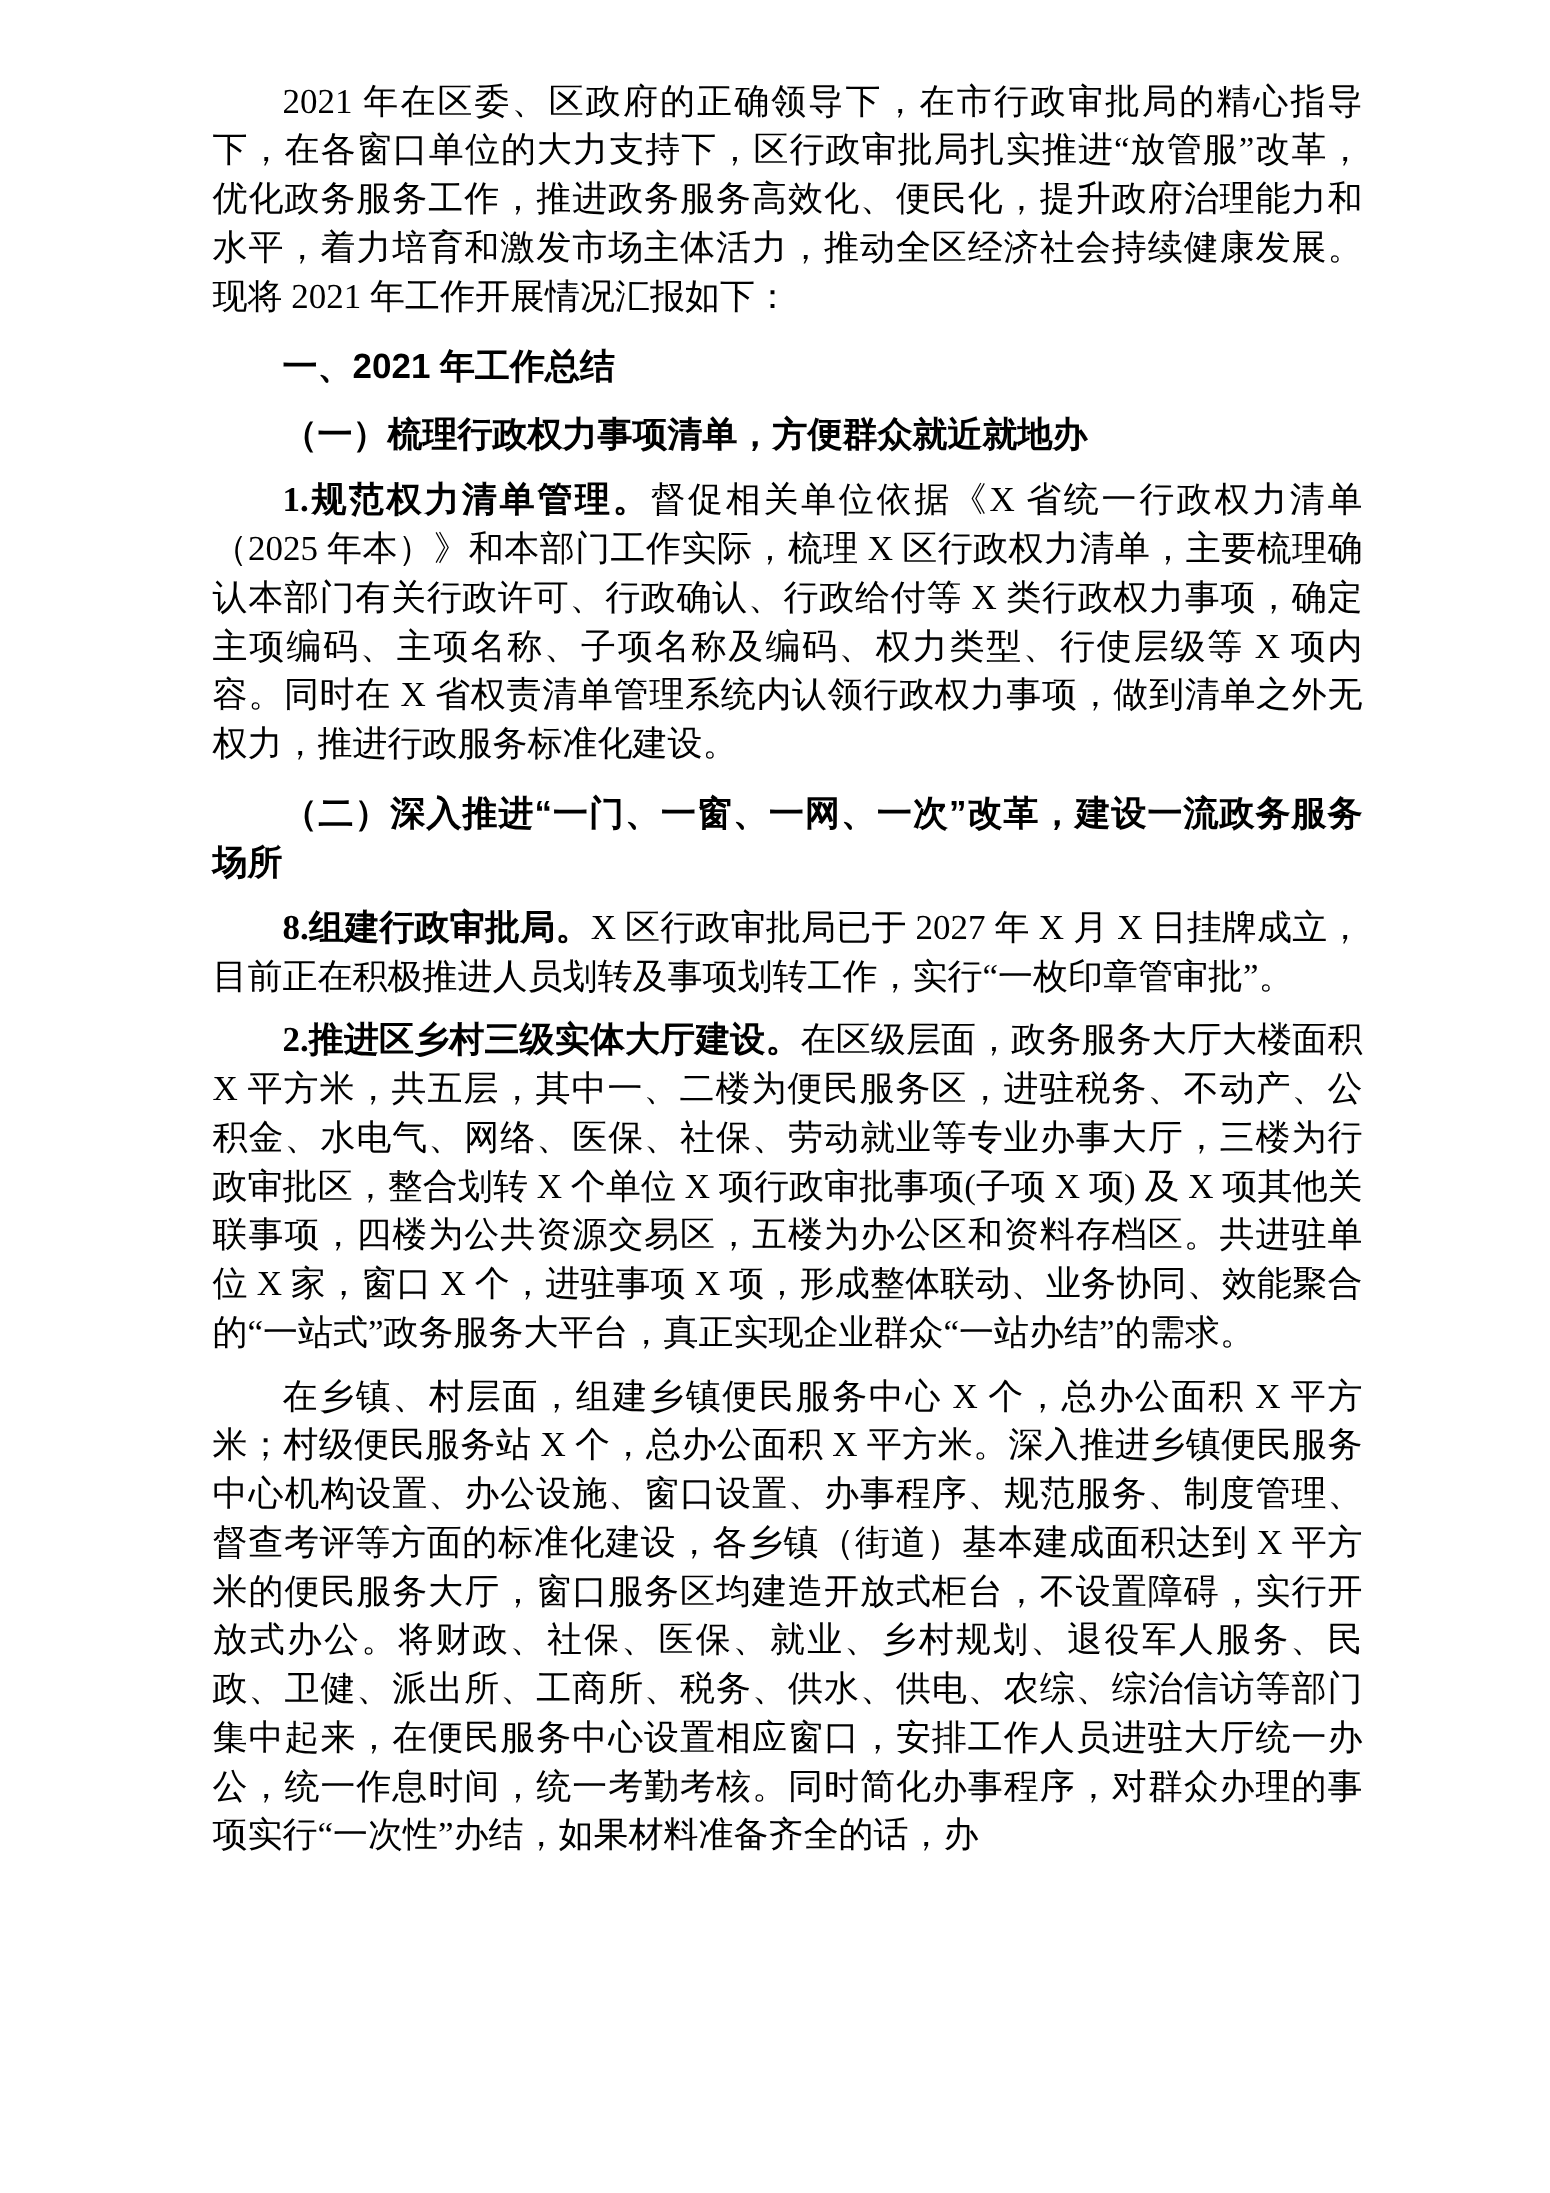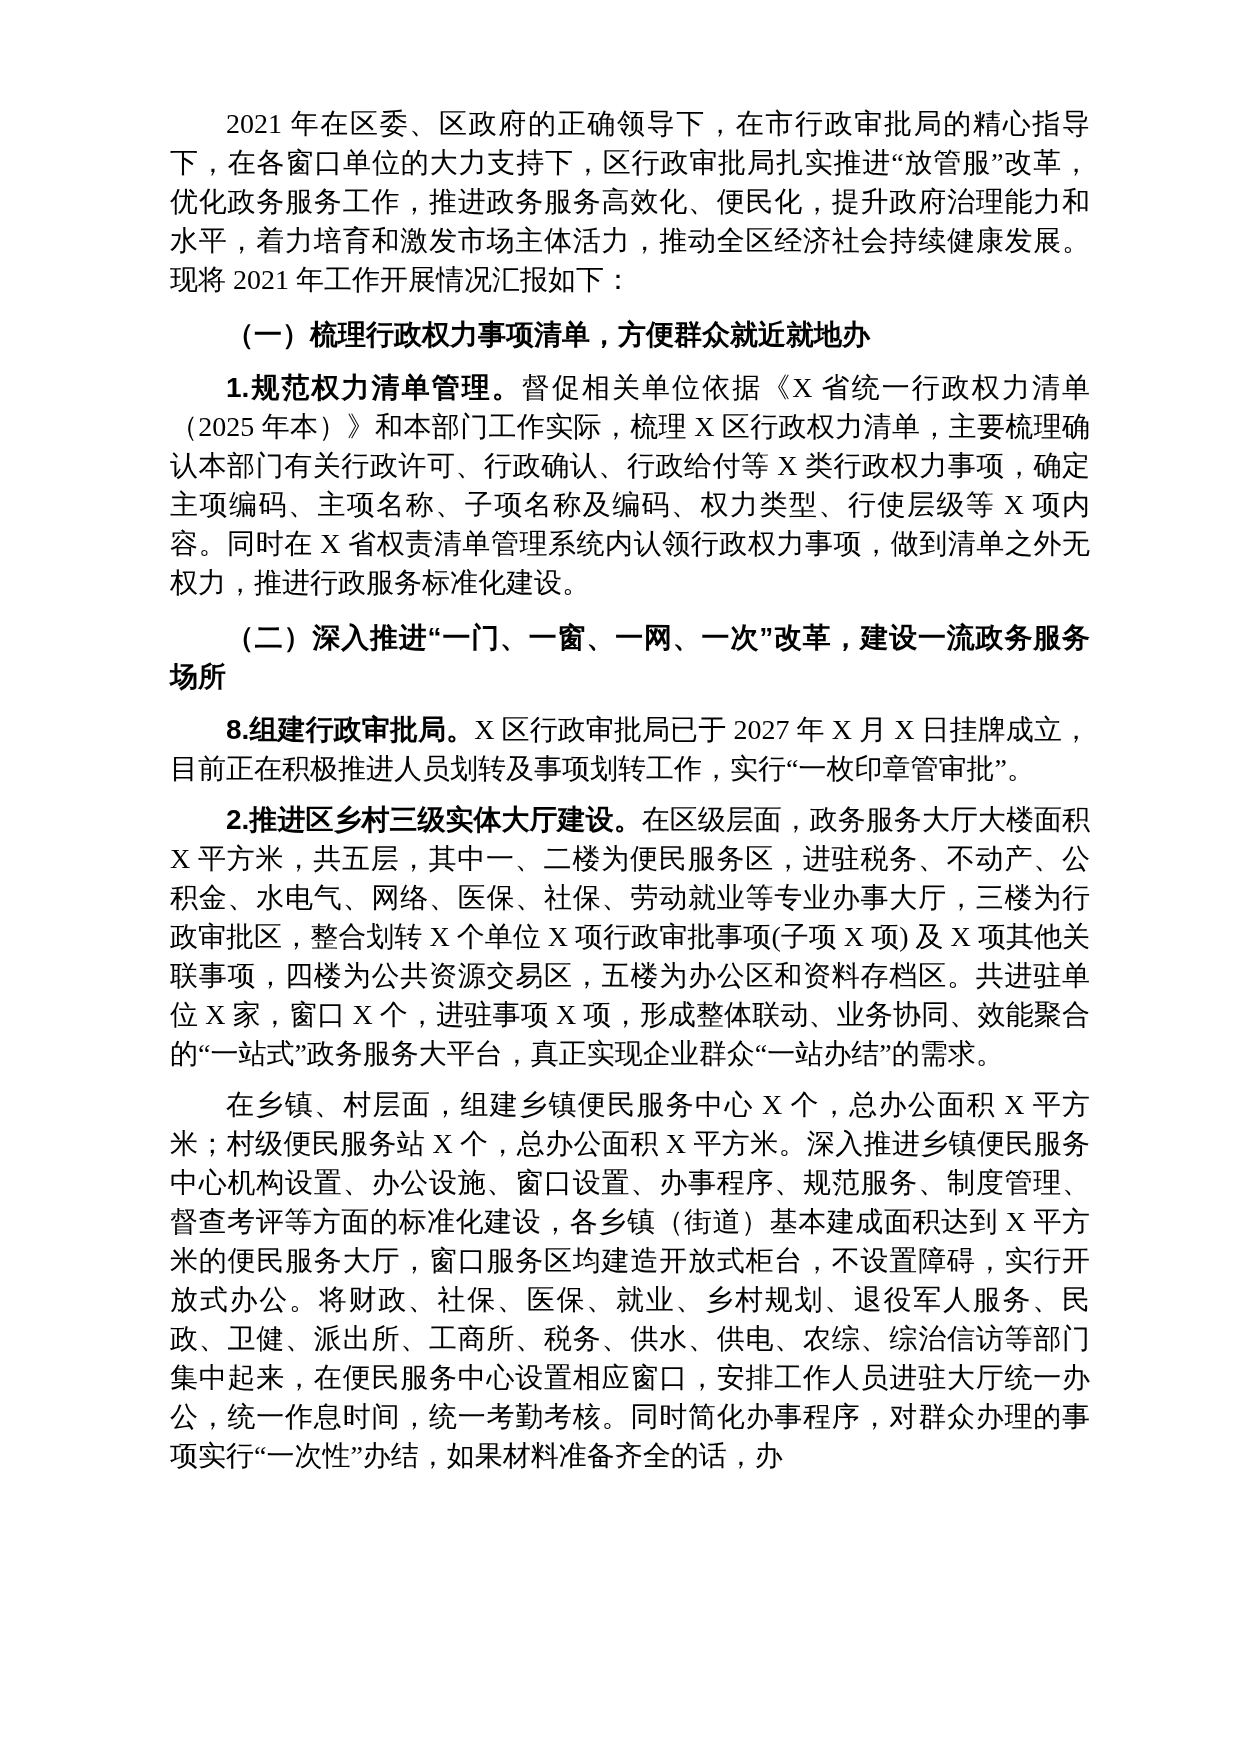--- a/index.html
+++ b/index.html
@@ -7,21 +7,21 @@
     padding: 0;
     background: #ffffff;
   }
   .page {
     position: relative;
     width: 1240px;
     height: 1754px;
     margin: 0 auto;
     background: #ffffff;
     box-sizing: border-box;
-    padding: 104px 150px 0 170px;
+    padding: 62px 150px 0 170px;
     overflow: hidden;
     color: #000000;
   }
   .doc-body {
     font-family: "Liberation Serif", "DejaVu Serif", serif;
     font-size: 28px;
     line-height: 39px;
     text-align: justify;
   }
   .para {
@@ -31,34 +31,37 @@
   .heading {
     font-family: "Liberation Sans", "DejaVu Sans", sans-serif;
     font-weight: bold;
     font-size: 28px;
     line-height: 39px;
     margin: 16px 0 14px 0;
     text-indent: 2em;
     text-align: justify;
   }
   .lead {
-    font-family: Liberation Sans, sans-serif;
+    font-family: Liberation Serif, serif;
     font-weight: bold;
   }
 </style>
 </head>
 <body>
 
 <div class="page">
   <div class="doc-body">
 
     <p class="para">
       <span>2021 年在区委、区政府的正确领导下，在市行政审批局的精心指导下，在各窗口单位的大力支持下，区行政审批局扎实推进“放管服”改革，优化政务服务工作，推进政务服务高效化、便民化，提升政府治理能力和水平，着力培育和激发市场主体活力，推动全区经济社会持续健康发展。现将 2021 年工作开展情况汇报如下：</span>
     </p>
 
+    <h2 class="heading">
+      <span>一、2021 年工作总结</span>
+    </h2>
 
     <h3 class="heading">
       <span>（一）梳理行政权力事项清单，方便群众就近就地办</span>
     </h3>
 
     <p class="para">
       <span class="lead">1.规范权力清单管理。</span><span>督促相关单位依据《X 省统一行政权力清单（2025 年本）》和本部门工作实际，梳理 X 区行政权力清单，主要梳理确认本部门有关行政许可、行政确认、行政给付等 X 类行政权力事项，确定主项编码、主项名称、子项名称及编码、权力类型、行使层级等 X 项内容。同时在 X 省权责清单管理系统内认领行政权力事项，做到清单之外无权力，推进行政服务标准化建设。</span>
     </p>
 
 

